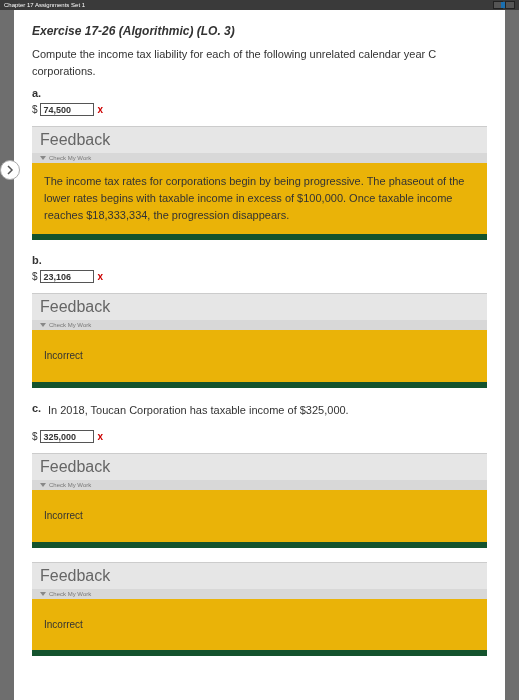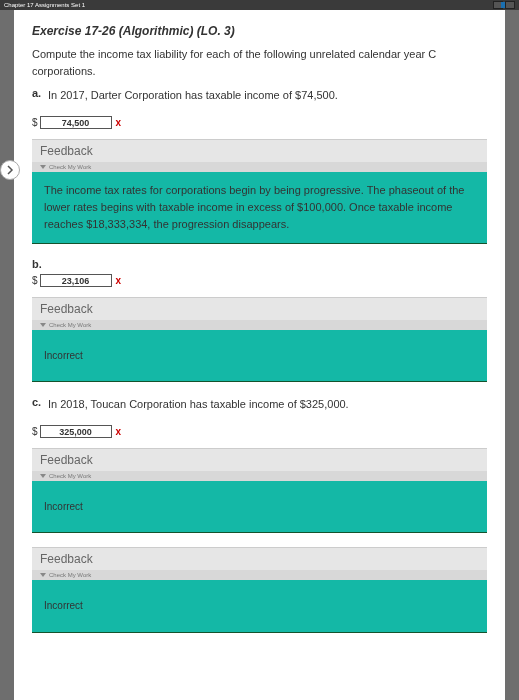--- a/index.html
+++ b/index.html
@@ -48,62 +48,62 @@
     line-height: 1.5;
     margin-bottom: 8px;
   }
   .linktext a { color: #1a6fb0; text-decoration: none; }
   .q-row { display: flex; align-items: flex-start; }
   .q-letter { font-weight: bold; font-size: 11px; width: 16px; }
   .answer-line { display: flex; align-items: center; margin: 4px 0 10px 0; font-size: 10px; }
   .dollar { margin-right: 2px; }
   .answer-box {
     border: 1px solid #555;
-    width: 72px;
+    width: 54px;
     height: 13px;
     line-height: 13px;
-    text-align: center;
+    text-align: left;
     padding: 0 3px;
     font-size: 9px;
     font-weight: bold;
     background: #fff;
   }
   .xmark { color: #c00; font-weight: bold; margin-left: 4px; font-size: 10px; }
   .feedback-block {
     margin: 0 0 14px 0;
   }
   .feedback-head {
     background: #e6e6e6;
-    font-size: 12px;
+    font-size: 16px;
     color: #666;
     padding: 4px 8px;
     border-top: 1px solid #ccc;
   }
   .check-bar {
     background: #d8d8d8;
     font-size: 6px;
     color: #777;
     padding: 2px 8px;
     display: flex;
     align-items: center;
   }
   .caret {
     width: 0; height: 0;
     border-left: 3px solid transparent;
     border-right: 3px solid transparent;
     border-top: 4px solid #888;
     margin-right: 3px;
   }
   .feedback-body {
-    background: #14b8a6;
+    background: #eab308;
     font-size: 11px;
     line-height: 1.55;
     padding: 10px 12px;
     color: #333;
-    border-bottom: 1px solid #14532d;
+    border-bottom: 6px solid #14532d;
   }
   .feedback-body.incorrect {
     font-size: 10px;
     padding: 18px 12px;
   }
   .side-btn {
     position: absolute;
     left: 0px;
     top: 160px;
     width: 20px;
@@ -141,21 +141,20 @@
   </svg>
 </div>
 
 <div class="page">
 
   <div class="title">Exercise 17-26 (Algorithmic) (LO. 3)</div>
   <div class="intro">Compute the income tax liability for each of the following unrelated calendar year C corporations.</div>
 
   <div class="q-row">
     <div class="q-letter">a.</div>
-    <div class="q-text">In 2017, Darter Corporation has taxable income of $74,500.</div>
   </div>
   <div class="answer-line">
     <span class="dollar">$</span>
     <span class="answer-box">74,500</span>
     <span class="xmark">x</span>
   </div>
   <div class="feedback-block">
     <div class="feedback-head">Feedback</div>
     <div class="check-bar">
       <span class="caret"></span>

